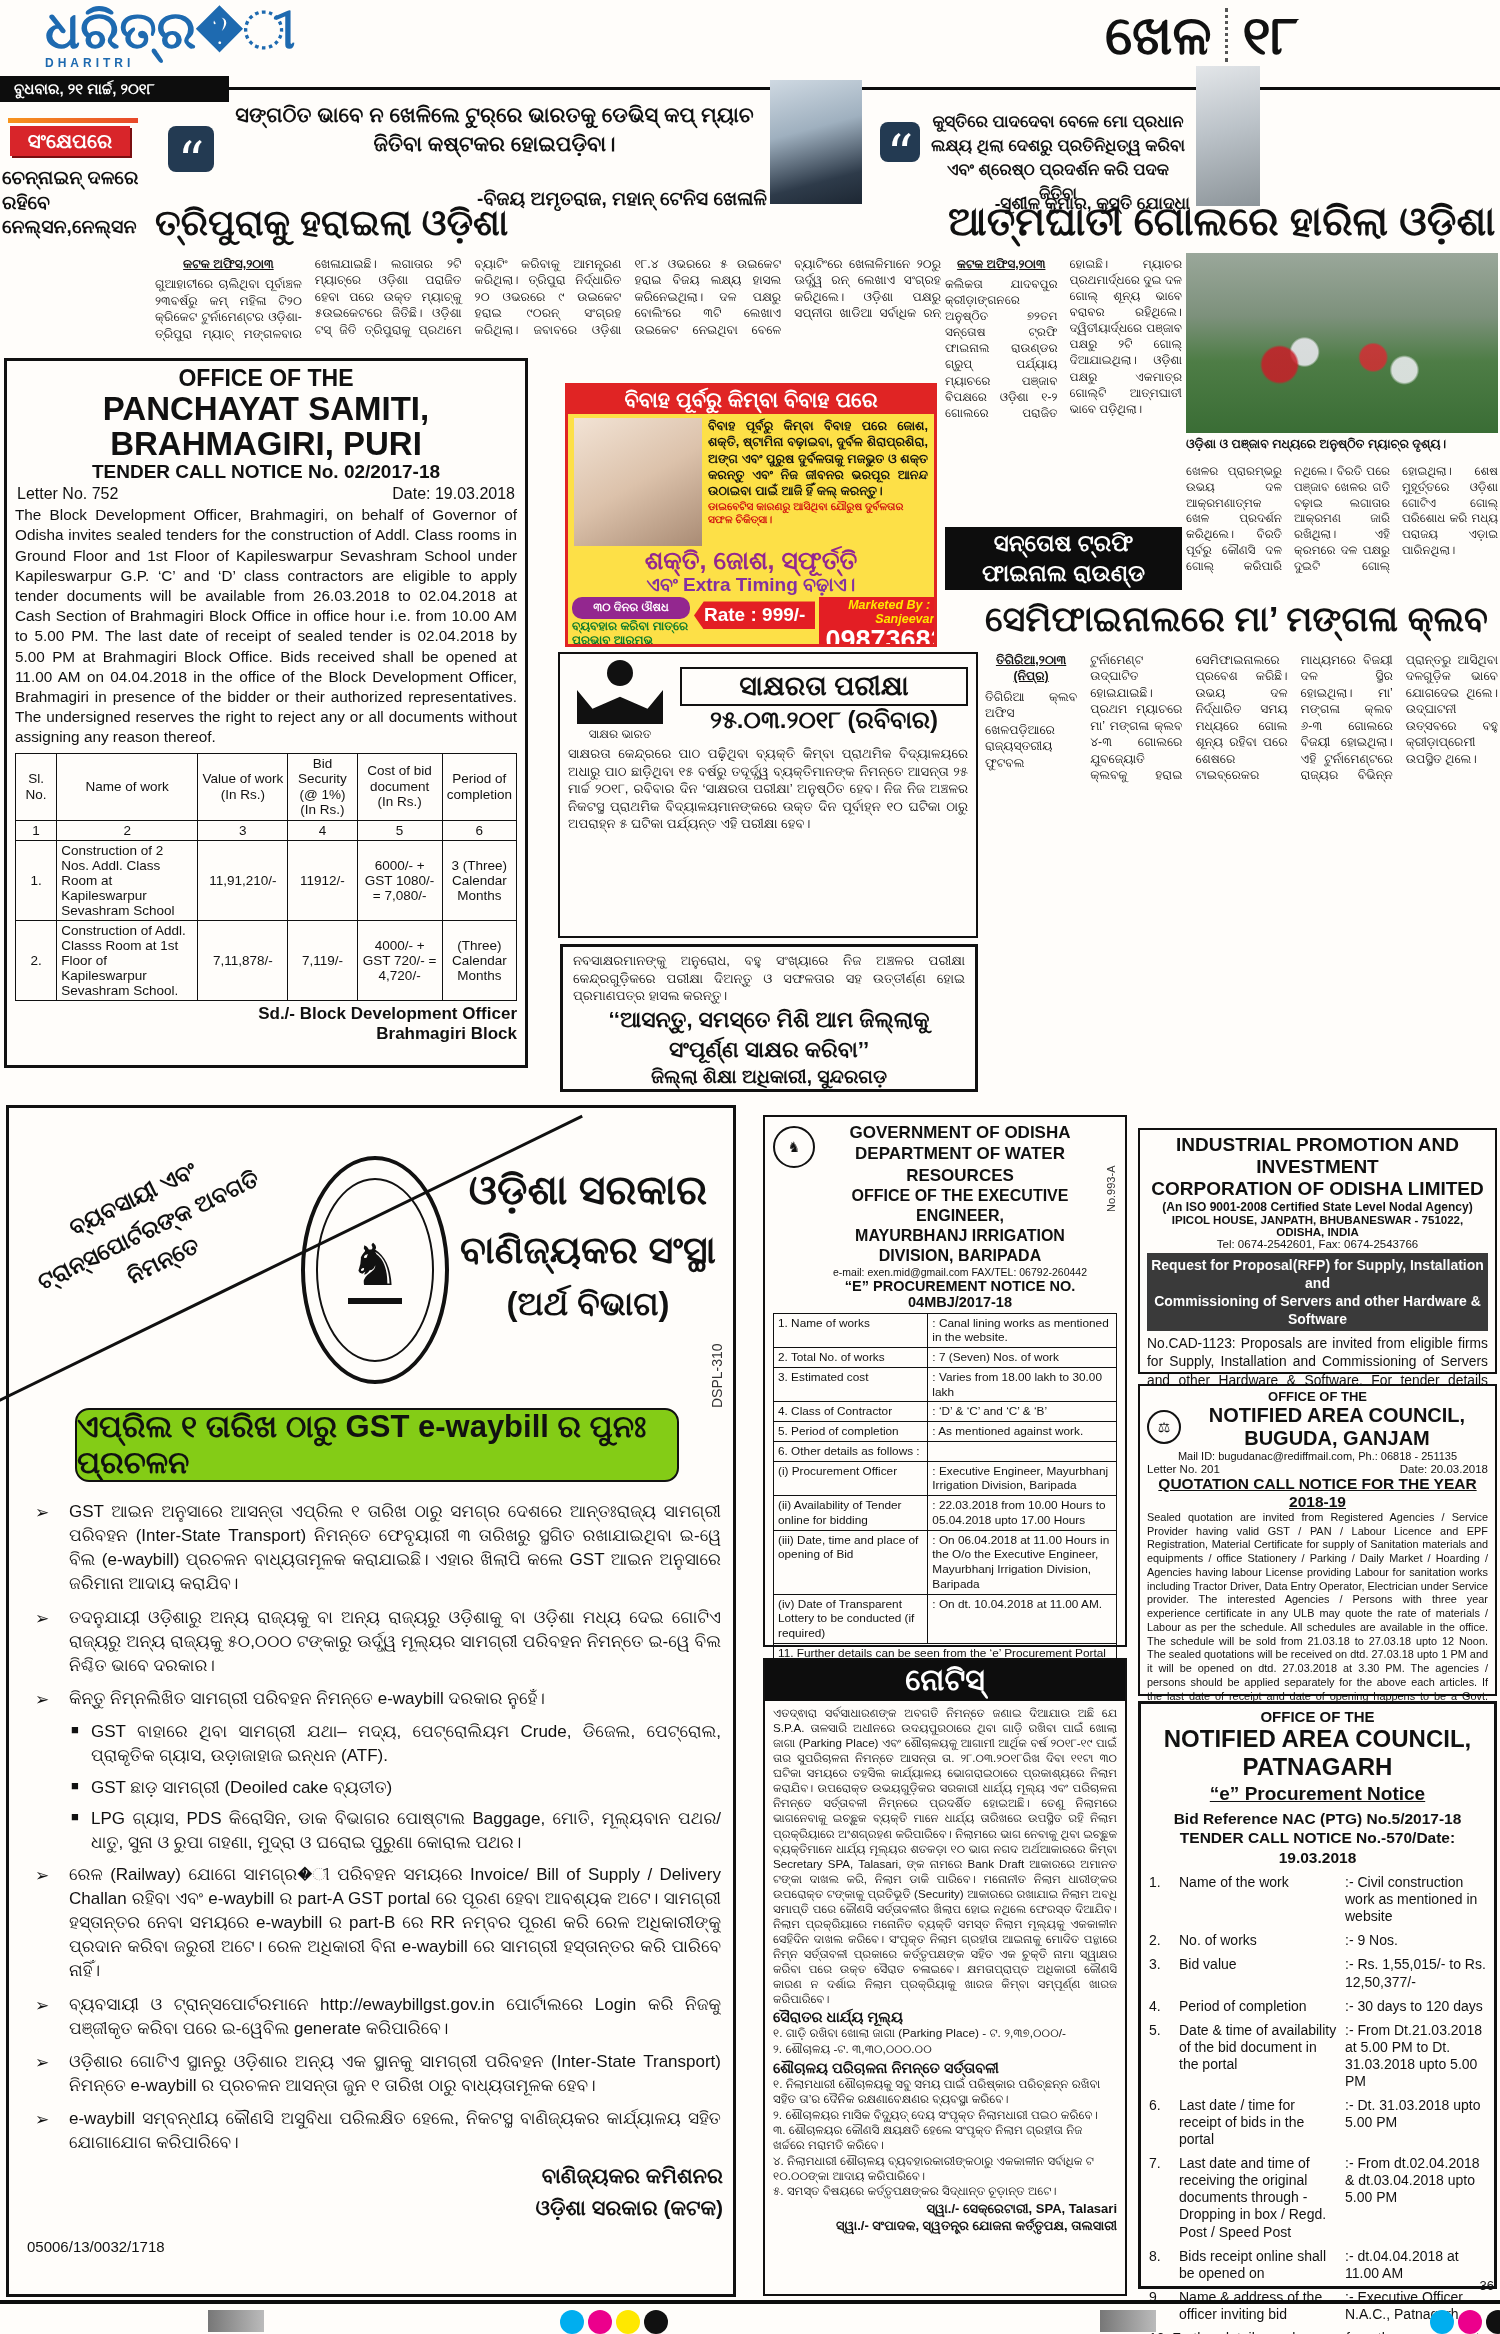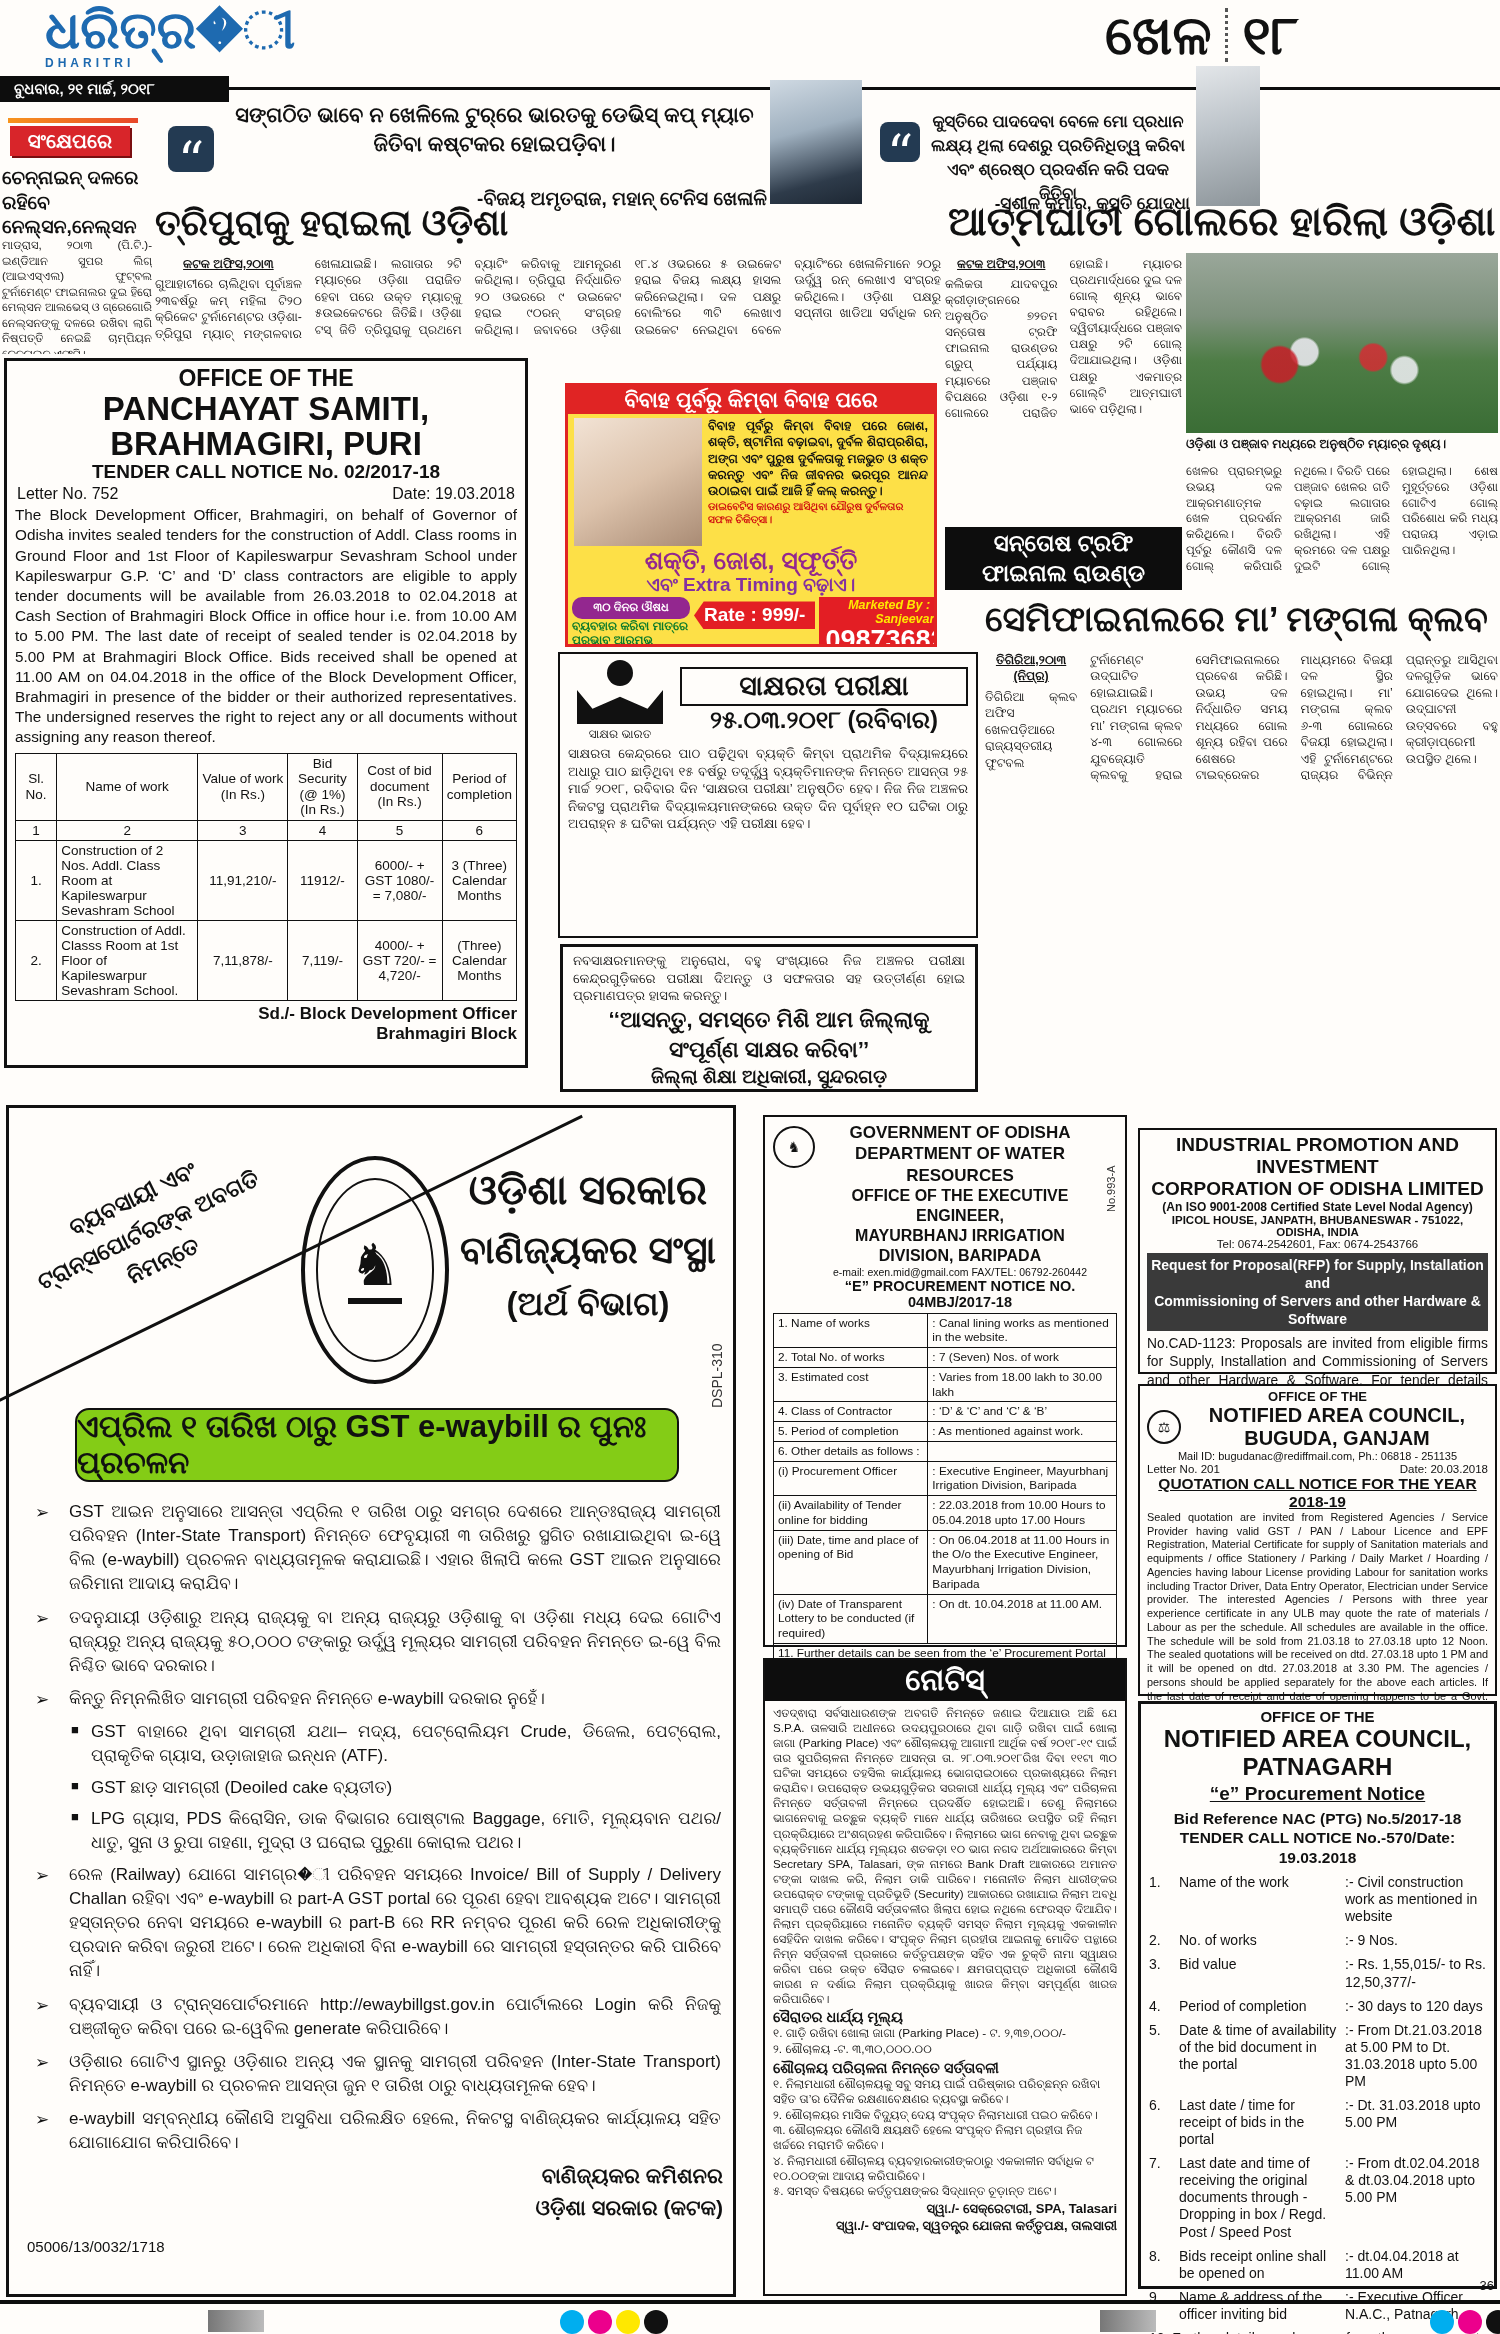--- a/index.html
+++ b/index.html
@@ -190,21 +190,20 @@
   <div class="abs mast-right" style="left:1105px;top:8px;">
     <span class="sec">ଖେଳ</span>
     <span class="pg">୧୮</span>
   </div>
 
   <div class="abs brief-topline" style="left:8px;top:118px;width:130px;height:5px;"></div>
   <div class="abs brief-box" style="left:10px;top:126px;width:120px;height:30px;">
     <span>ସଂକ୍ଷେପରେ</span>
   </div>
   <div class="abs brief-h" style="left:2px;top:166px;width:150px;">ଚେନ୍ନାଇନ୍ ଦଳରେ ରହିବେ ନେଲ୍‌ସନ,ନେଲ୍‌ସନ</div>
-  <div class="abs brief-b just" style="left:2px;top:238px;width:150px;height:116px;overflow:hidden;">ମାଡ୍ରାସ, ୨୦ା୩ (ପି.ଟି.)- ଇଣ୍ଡିଆନ ସୁପର ଲିଗ୍ (ଆଇଏସ୍ଏଲ) ଫୁଟ୍‌ବଲ ଟୁର୍ନାମେଣ୍ଟ ଫାଇନାଲର ଦୁଇ ହିରୋ ମେଲ୍‌ସନ ଆଲଭେସ୍ ଓ ଗ୍ରେଗୋରି ନେଲ୍‌ସନଙ୍କୁ ଦଳରେ ରଖିବା ଲାଗି ନିଷ୍ପତ୍ତି ନେଇଛି ଚାମ୍ପିୟନ ଚେନ୍ନାଇନ ଏଫ୍‌ସି।</div>
 
   <div class="abs qicon" style="left:168px;top:126px;width:46px;height:46px;"></div>
   <div class="abs q1t ctr" style="left:222px;top:100px;width:545px;">ସଙ୍ଗଠିତ ଭାବେ ନ ଖେଳିଲେ ଟୁର୍‌ରେ ଭାରତକୁ ଡେଭିସ୍ କପ୍ ମ୍ୟାଚ ଜିତିବା କଷ୍ଟକର ହୋଇପଡ଼ିବା।</div>
   <div class="abs qattr rt" style="left:330px;top:188px;width:437px;">-ବିଜୟ ଅମୃତରାଜ, ମହାନ୍ ଟେନିସ ଖେଳାଳି</div>
   <div class="abs photo suit" style="left:770px;top:80px;width:92px;height:124px;"></div>
 
   <div class="abs qicon" style="left:880px;top:122px;width:40px;height:40px;"></div>
   <div class="abs q2t ctr" style="left:926px;top:110px;width:264px;">କୁସ୍ତିରେ ପାଦଦେବା ବେଳେ ମୋ ପ୍ରଧାନ ଲକ୍ଷ୍ୟ ଥିଲା ଦେଶରୁ ପ୍ରତିନିଧିତ୍ୱ କରିବା ଏବଂ ଶ୍ରେଷ୍ଠ ପ୍ରଦର୍ଶନ କରି ପଦକ ଜିତିବା</div>
   <div class="abs qattr rt" style="left:926px;top:194px;width:264px;font-size:17px;">-ସୁଶୀଳ କୁମାର, କୁସ୍ତି ଯୋଦ୍ଧା</div>
   <div class="abs photo tee" style="left:1196px;top:66px;width:64px;height:140px;"></div>

